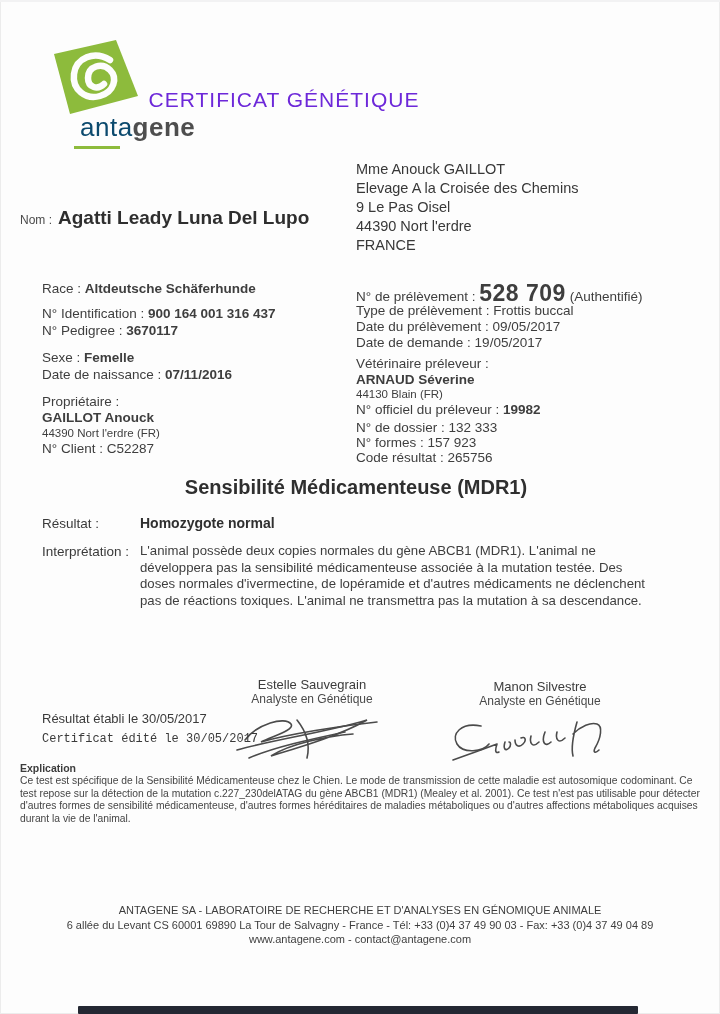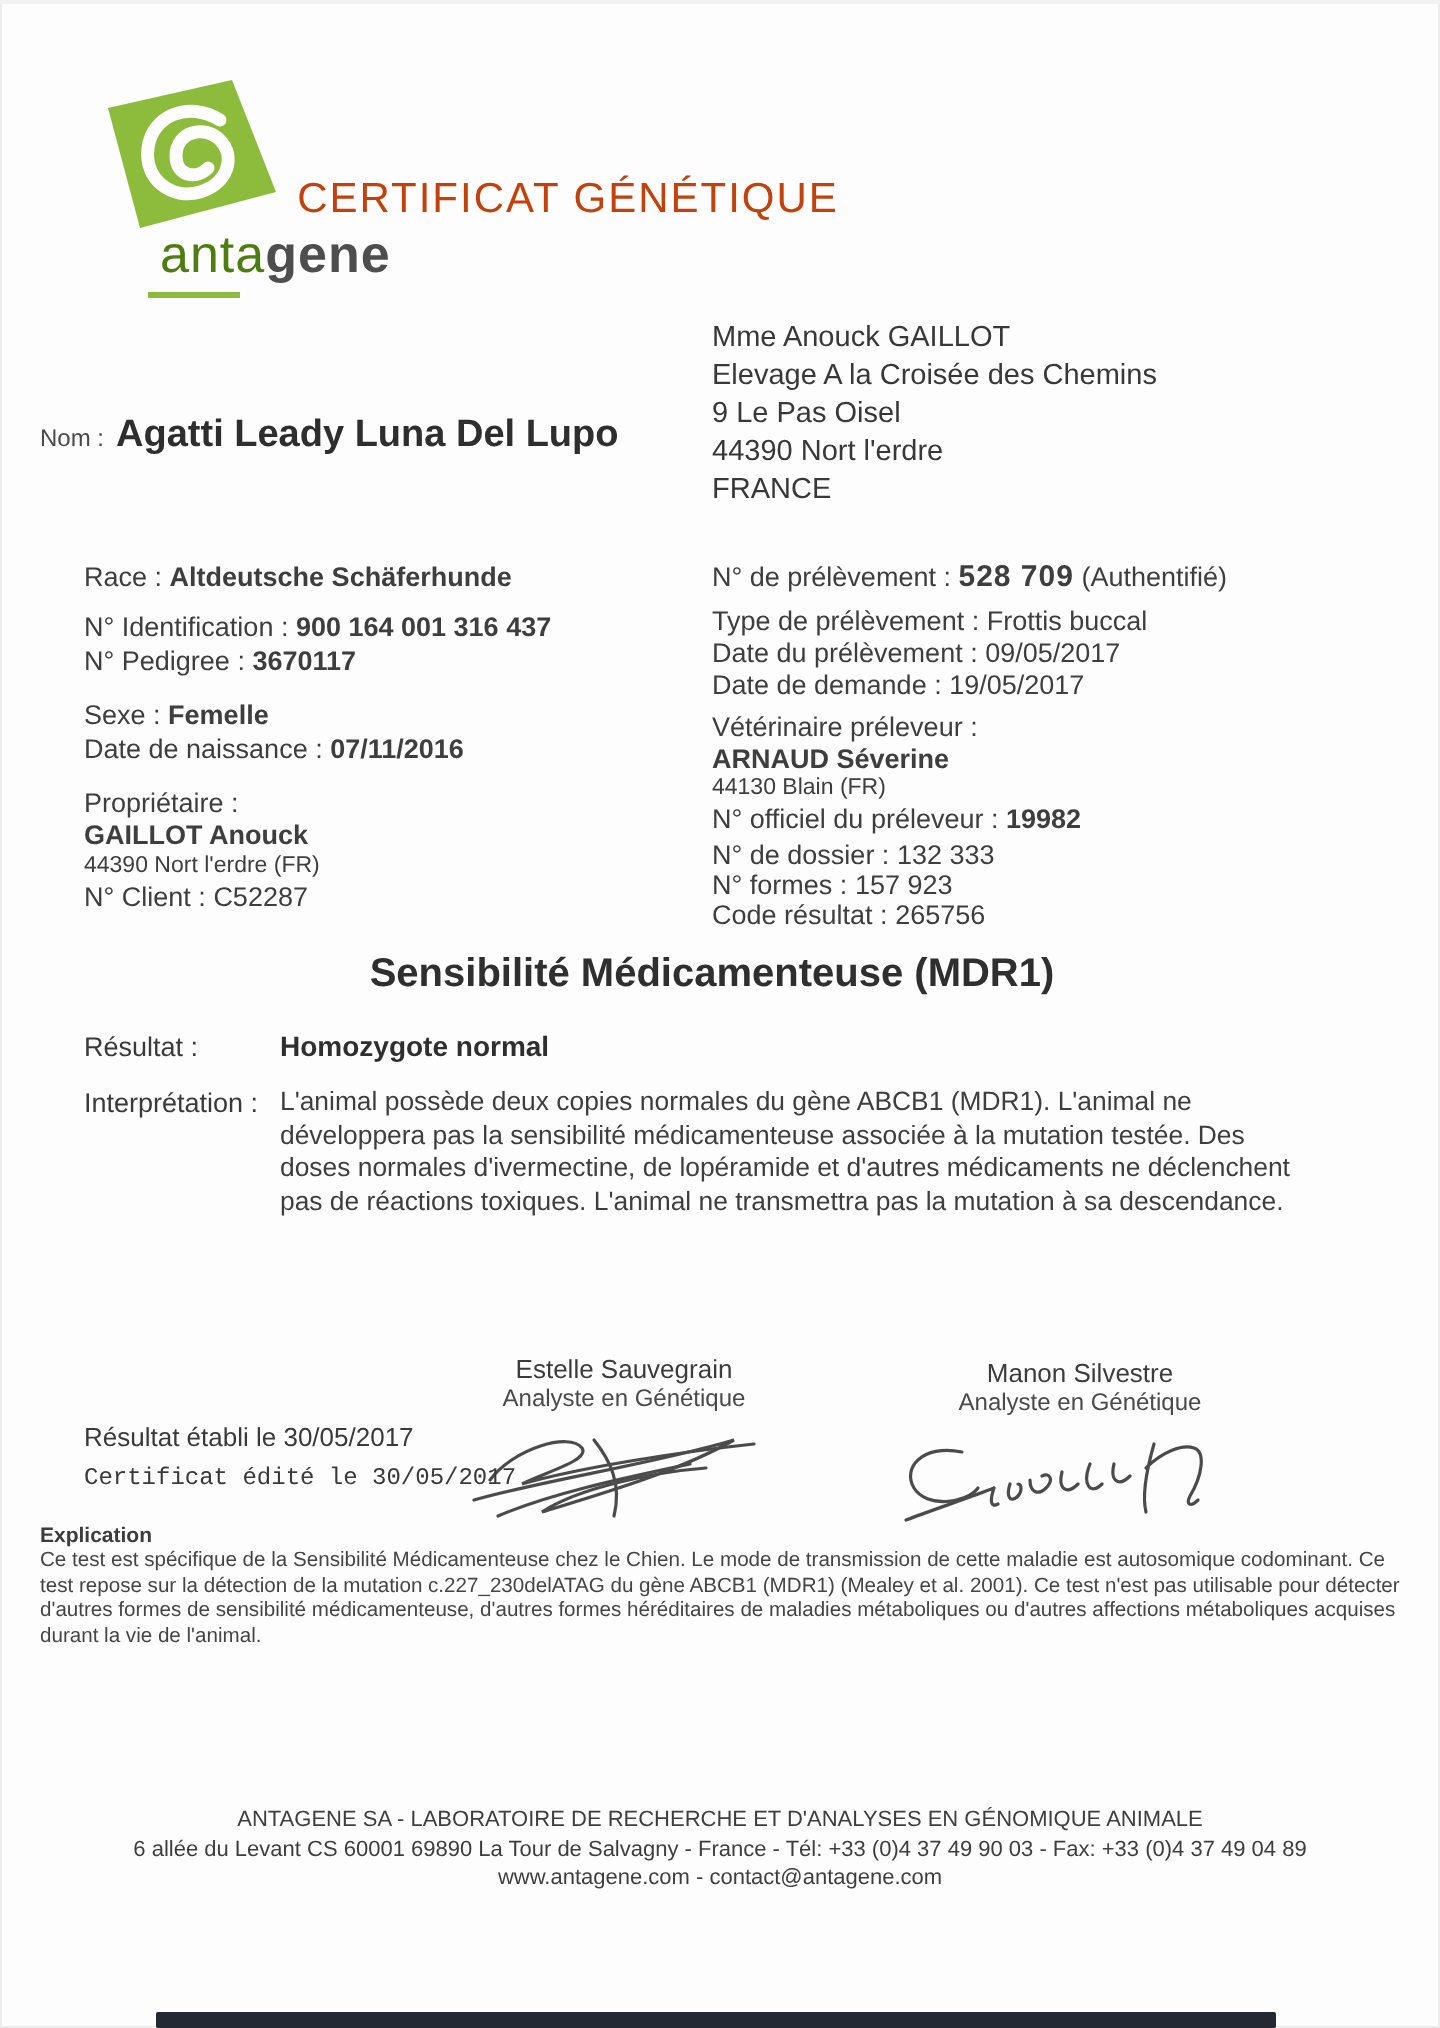--- a/index.html
+++ b/index.html
@@ -10,37 +10,37 @@
     color:#3a3a3a;
     box-shadow:inset 0 0 0 1px #ececec;
   }
   .abs{position:absolute;}
   b,.b{font-weight:bold;}
   
   .logo-wrap{left:30px;top:36px;width:130px;height:125px;}
   .logo-shape{position:absolute;left:14px;top:2px;}
   .brand{position:absolute;left:2px;top:76px;width:128px;text-align:center;
          font-size:26px;letter-spacing:.5px;}
-  .brand .anta{color:#4d7c0f;margin-left:48px;}
+  .brand .anta{color:#0c4a6e;margin-left:48px;}
   .brand .gene{color:#4e4e4e;font-weight:bold;}
   .brand-rule{position:absolute;left:44px;top:110px;width:46px;height:3px;background:#8dbb3c;}
   
   .doc-title{left:0;top:88px;width:568px;text-align:center;
-             font-size:21px;letter-spacing:1px;color:#c2410c;}
+             font-size:21px;letter-spacing:1px;color:#6d28d9;}
   
   .recipient{left:356px;top:160px;font-size:14.5px;line-height:19px;color:#383838;}
   .recipient .rname{font-weight:normal;}
   
   .nom-row{left:20px;top:207px;font-size:12px;color:#4a4a4a;}
   .nom-row .dogname{font-size:19px;font-weight:bold;color:#2e2e2e;margin-left:6px;}
   
   .row{font-size:13.5px;color:#3e3e3e;white-space:nowrap;}
   .lc{left:42px;}
   .rc{left:356px;}
-  .big-num{font-size:15px;font-weight:bold;letter-spacing:.5px;}
+  .big-num{font-size:23px;font-weight:bold;letter-spacing:.5px;}
   
   .mdr-title{left:0;top:476px;width:712px;text-align:center;
              font-size:20px;font-weight:bold;color:#2f2f2f;}
   .res-label{left:42px;top:516px;font-size:13.5px;}
   .res-value{left:140px;top:515px;font-size:14px;font-weight:bold;color:#2f2f2f;}
   .int-label{left:42px;top:544px;font-size:13.5px;}
   .int-text{left:140px;top:543px;width:508px;font-size:13.2px;line-height:16.6px;color:#3e3e3e;}
   
   .sig{width:200px;text-align:center;}
   .sig .sname{font-size:13px;color:#3c3c3c;}

